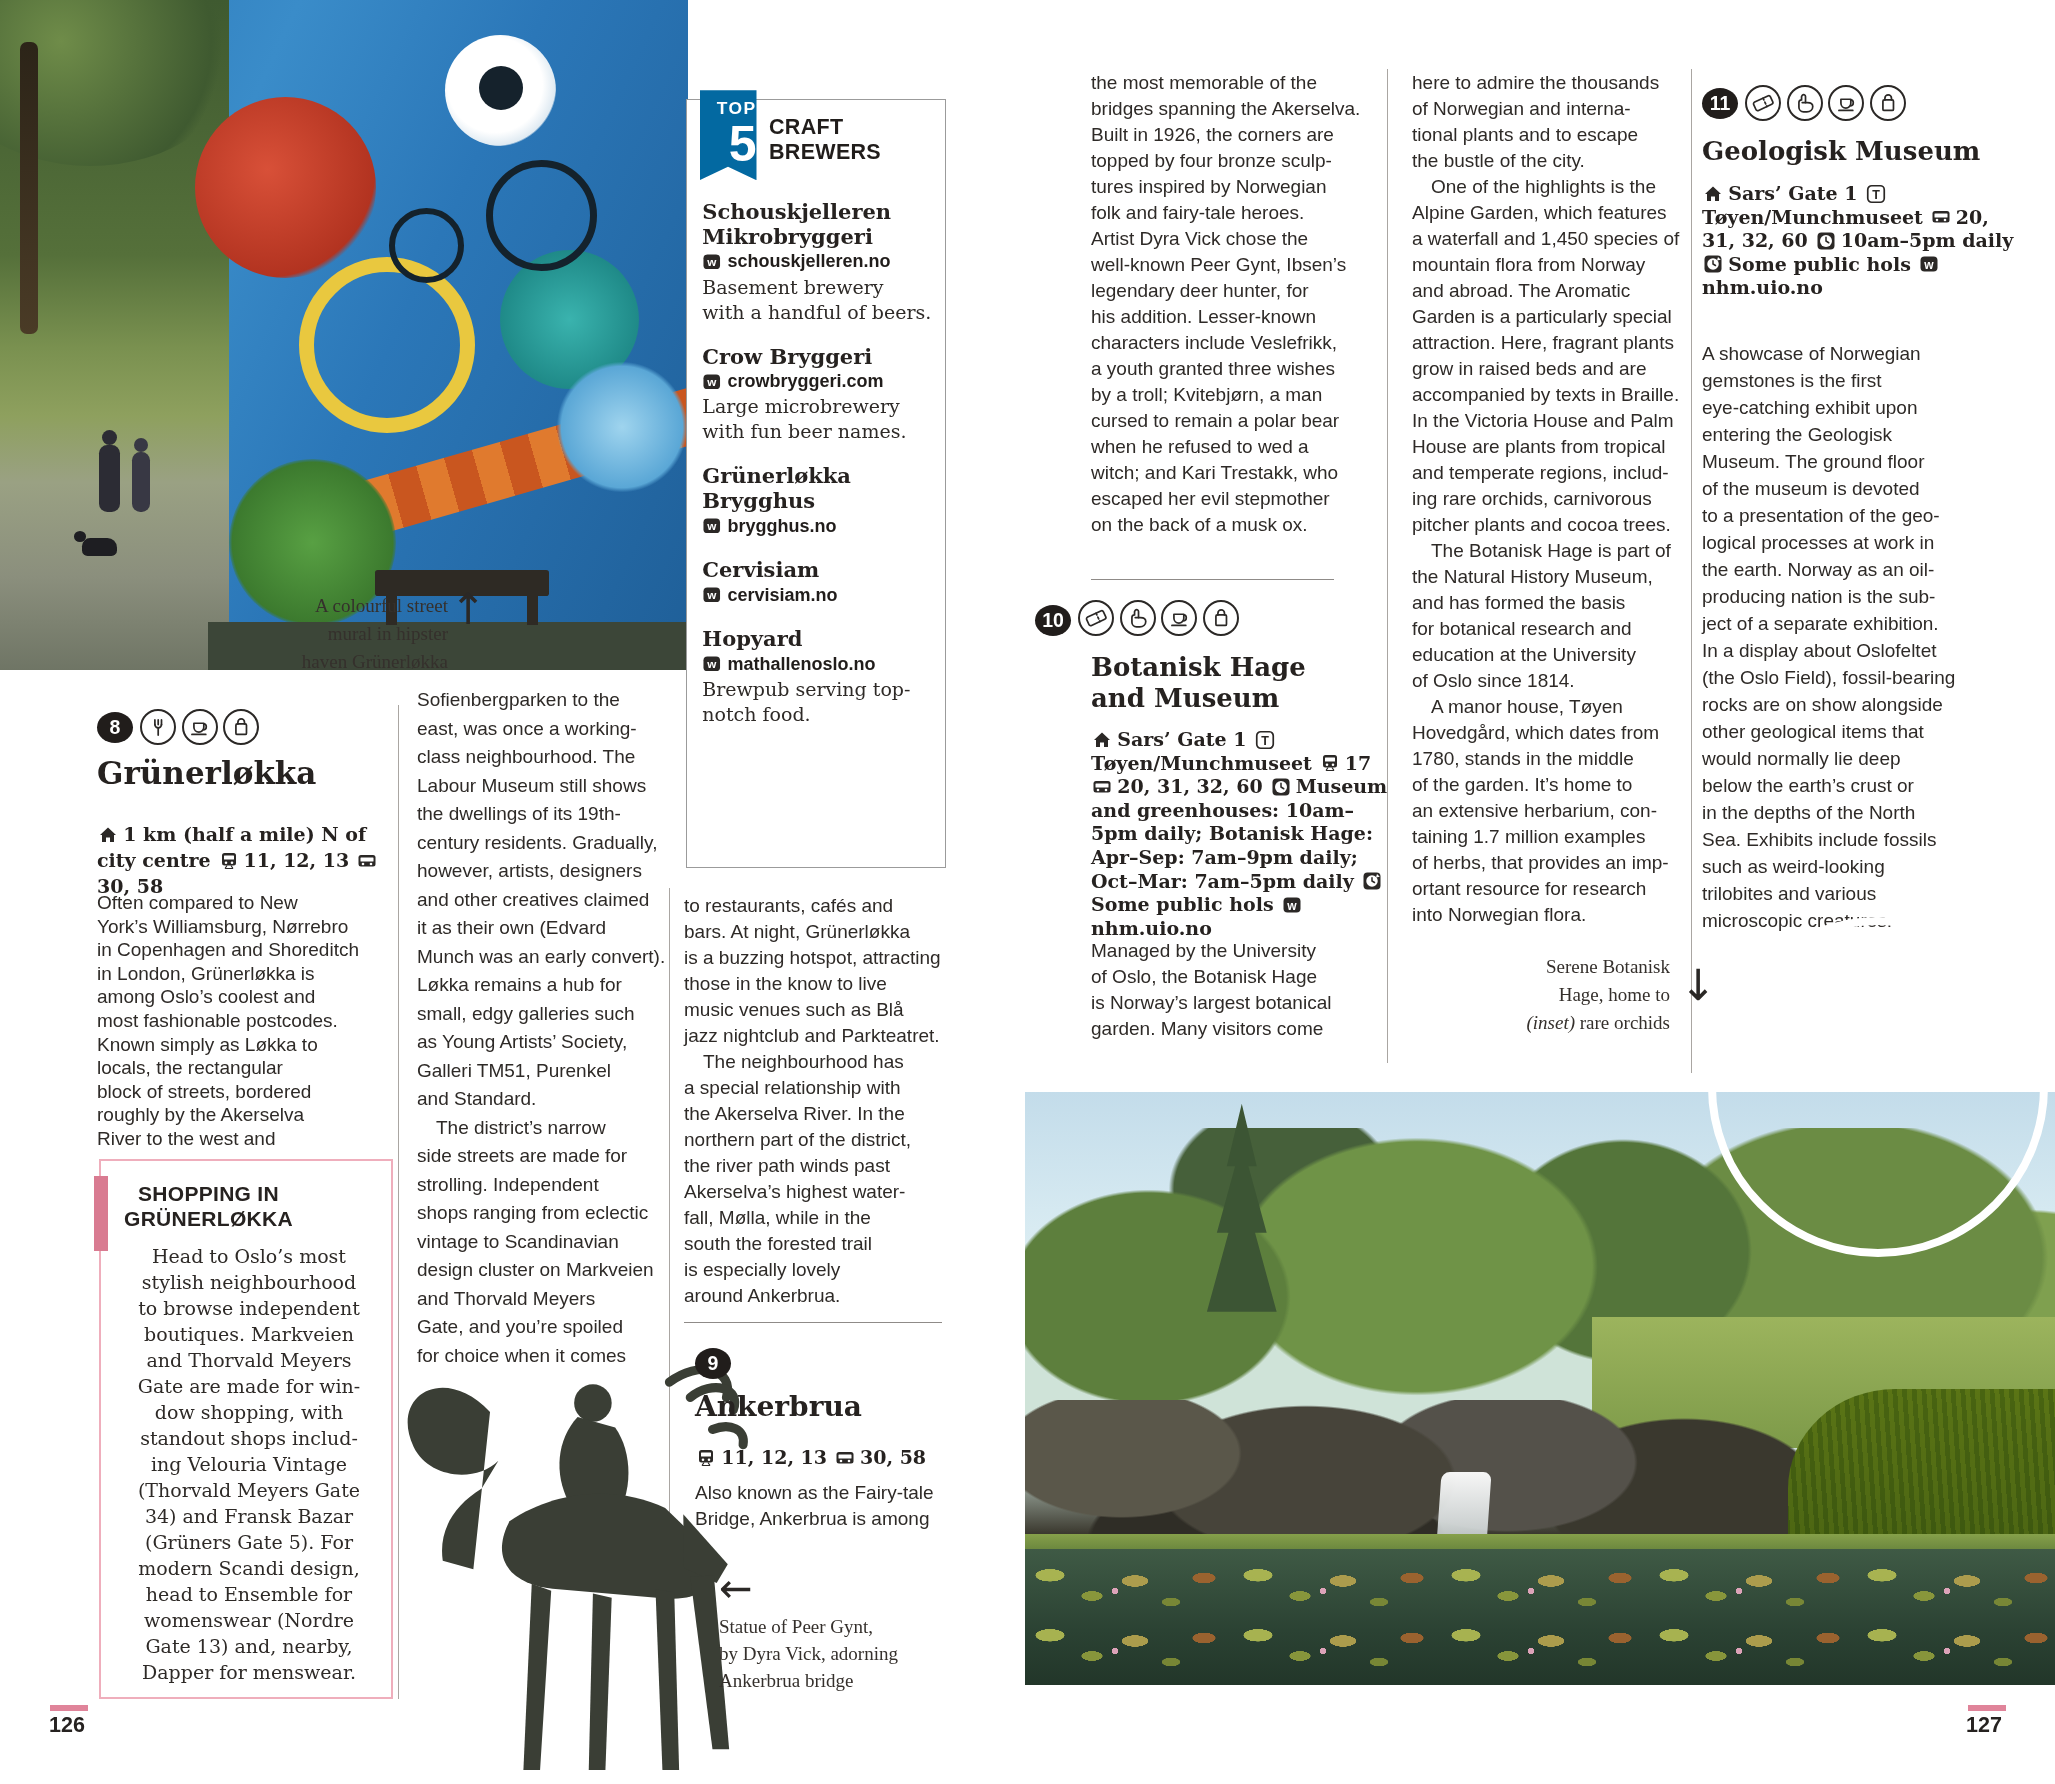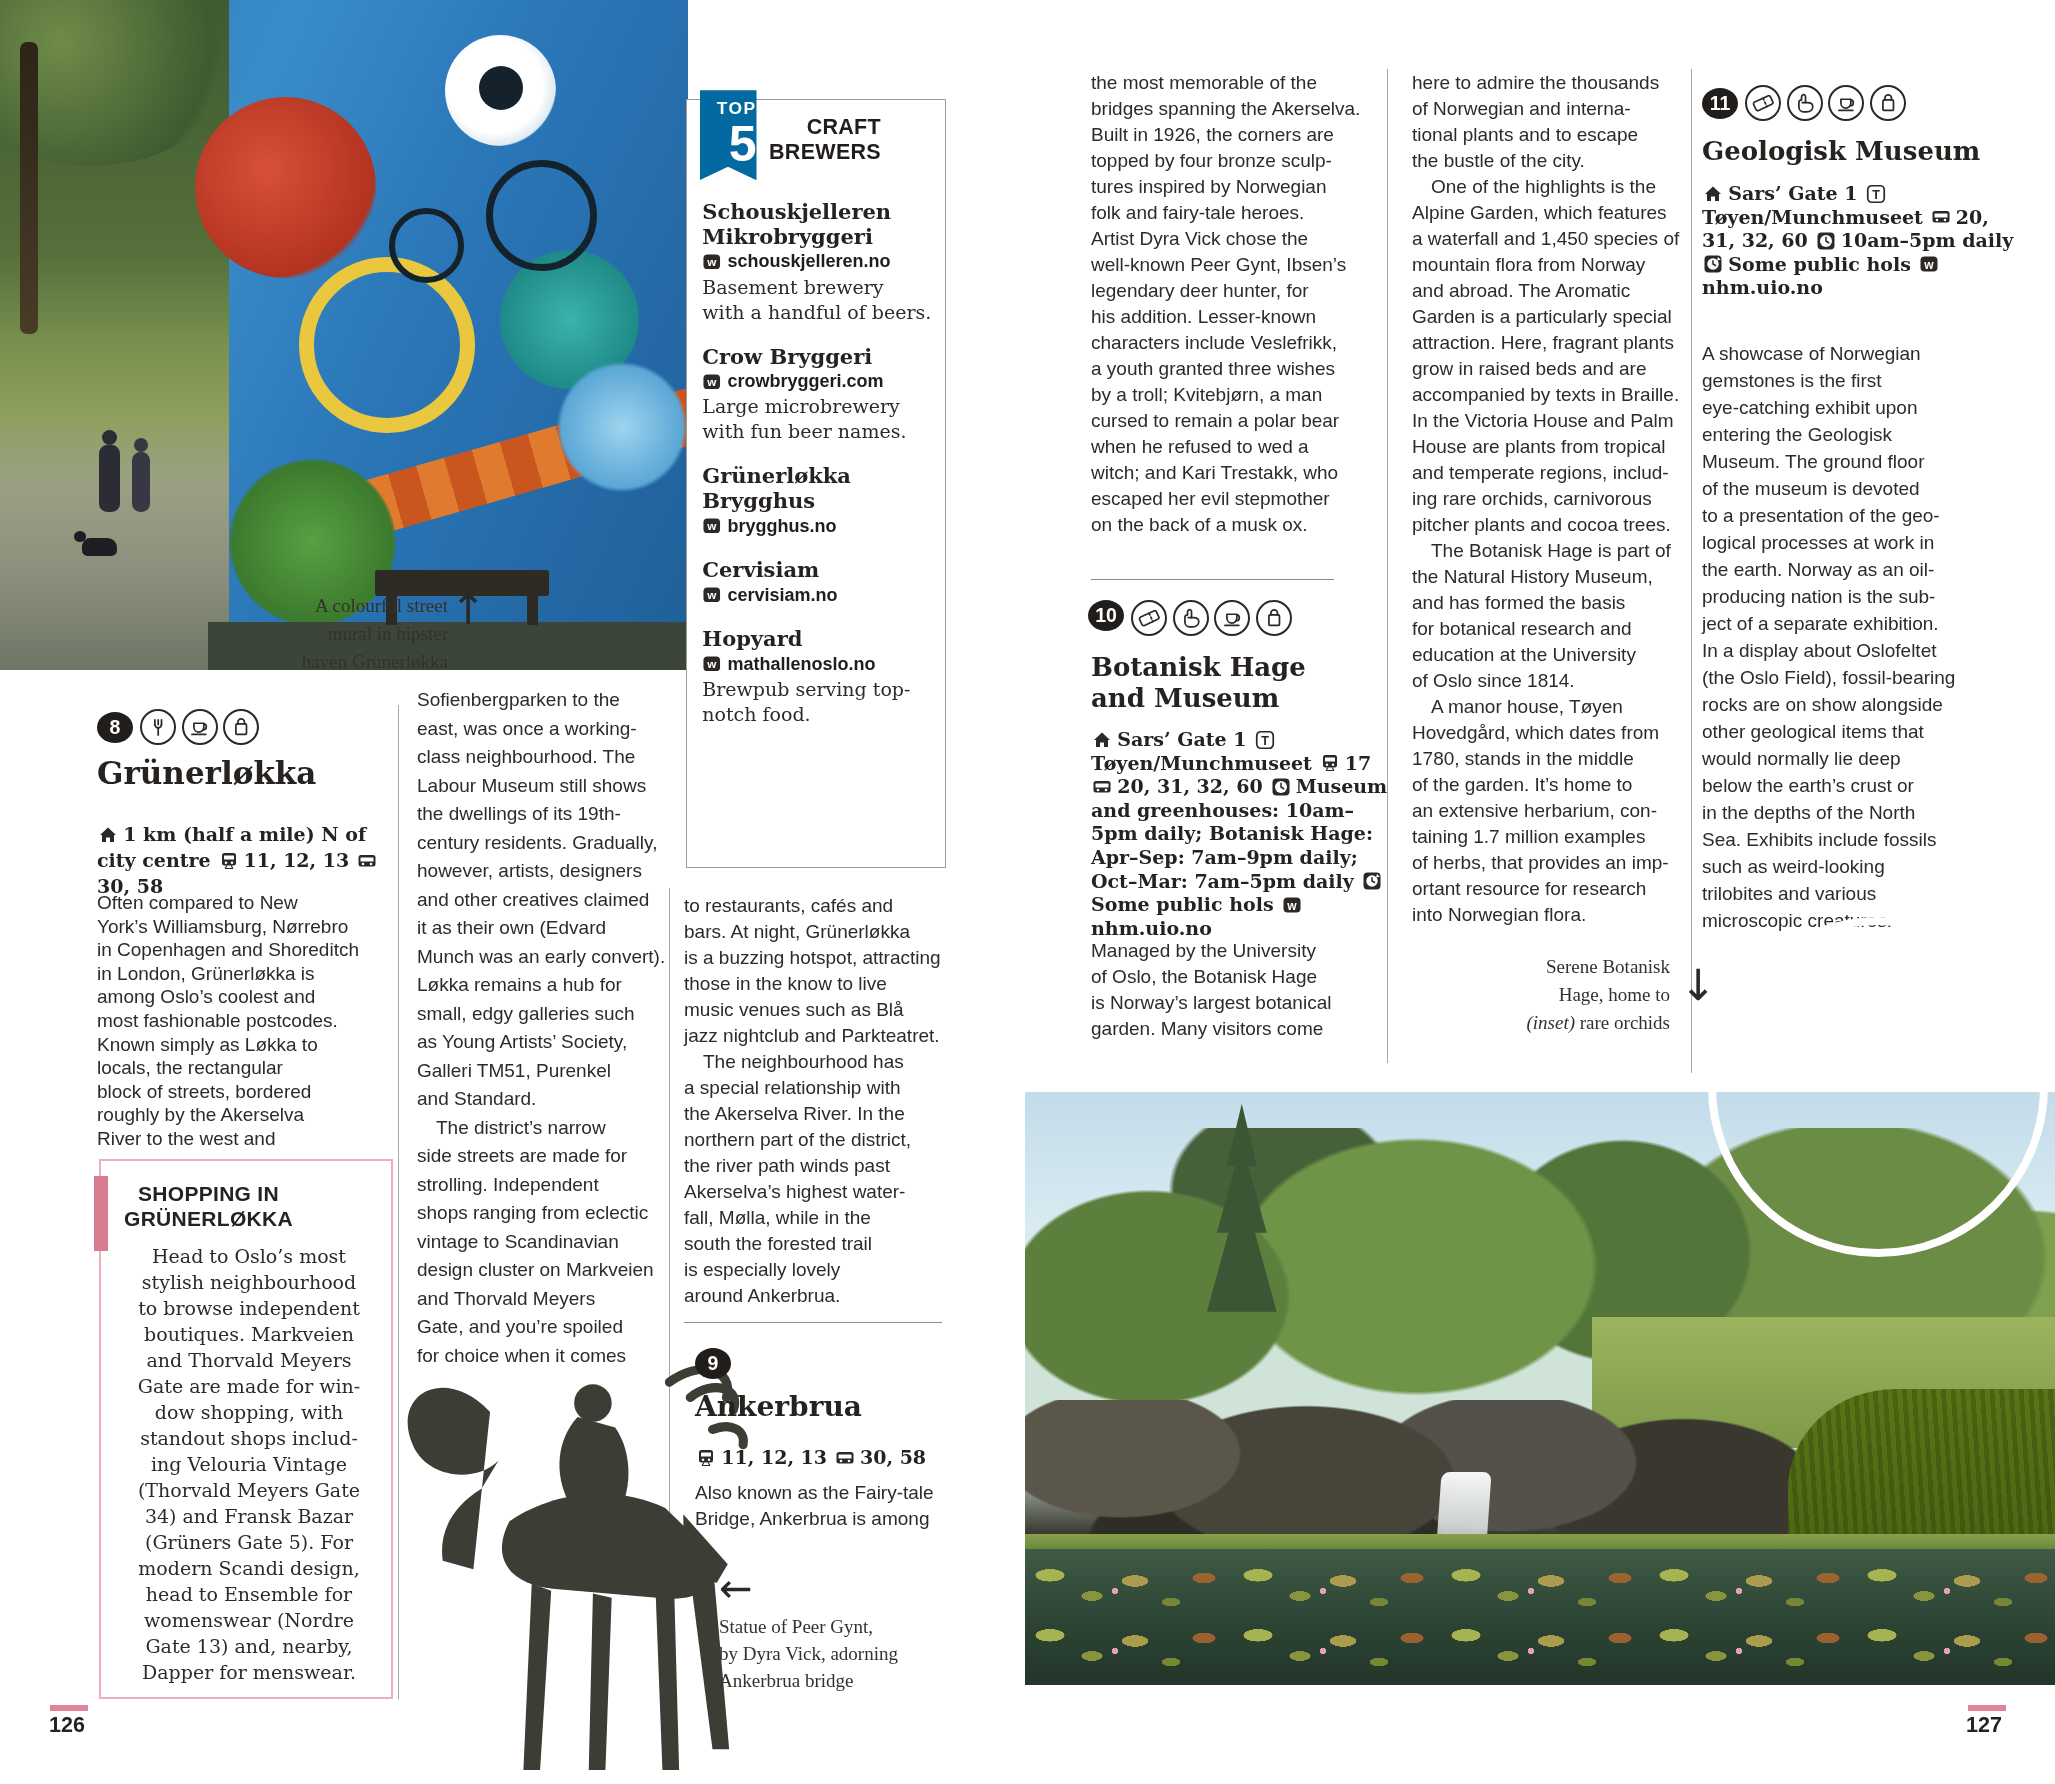--- a/index.html
+++ b/index.html
@@ -31,21 +31,21 @@
   
   .shopbox{border:2.1px solid #efaebc;background:#fff;}
   .shopbox .accent{position:absolute;left:-7px;top:15.3px;width:14px;height:75px;background:#d97b91;}
   .shopbox h3{margin:0;font:bold 21px/25px "Liberation Sans",sans-serif;color:#262220;letter-spacing:0.3px;}
   
   .top5{border:1.4px solid #9b9b9b;background:#fff;}
   .ribbon{position:absolute;left:12.5px;top:-9.7px;width:57px;height:90px;background:#0369a1;
           clip-path:polygon(0 0,100% 0,100% 100%,50% 85%,0 100%);color:#fff;text-align:right;}
   .ribbon .t{display:block;font:bold 17.4px/1 "Liberation Sans",sans-serif;letter-spacing:1.4px;margin-top:9.7px;}
   .ribbon .n{display:block;font:bold 50px/1 "Liberation Sans",sans-serif;margin-top:1.4px;}
-  .top5 h2{margin:0;font:bold 21.5px/25px "Liberation Sans",sans-serif;color:#211d1b;letter-spacing:0.3px;text-align:right;}
+  .top5 h2{margin:0;font:bold 21.5px/25px "Liberation Sans",sans-serif;color:#211d1b;letter-spacing:0.3px;}
   .brewer h4{margin:0;font:bold 21px/25px "DejaVu Serif",serif;color:#262220;}
   .brewer .url{font:bold 18px/23.6px "Liberation Sans",sans-serif;color:#211d1b;margin-top:1.4px;}
   .brewer .url .ai{display:inline-block;width:19.5px;height:19.5px;margin-right:5.6px;vertical-align:-4.2px;}
   .brewer .desc{font:19px/25px "DejaVu Serif",serif;color:#2e2a27;margin-top:0.7px;}
   
   .photo{overflow:hidden;}
   .mural{background:linear-gradient(115deg,#2b77b8 0%,#3a8cc9 30%,#2b77b8 55%,#1f5f98 100%);}
   .mural>div{position:absolute;}
   .park{left:0;top:0;width:229px;height:670px;
         background:linear-gradient(180deg,#3f5a30 0%,#55703a 38%,#7a9150 52%,#8ea05e 62%,#9aa183 72%,#8b8f7d 86%,#6f7565 100%);}
@@ -387,21 +387,21 @@
 characters include Veslefrikk,
 a youth granted three wishes
 by a troll; Kvitebjørn, a man
 cursed to remain a polar bear
 when he refused to wed a
 witch; and Kari Trestakk, who
 escaped her evil stepmother
 on the back of a musk ox.</div>
   <div class="abs rule-h" style="left:1091px;top:579px;width:243px;"></div>
 
-  <div class="abs" style="left:1088px;top:600px;display:flex;gap:7px;align-items:flex-start;">
+  <div class="abs" style="left:1035px;top:600px;display:flex;gap:7px;align-items:flex-end;">
     <div class="badge">10</div>
     <div class="icon-row">
         <span class="icon-circle">
           <svg viewBox="0 0 40 40" stroke="#2b2826" stroke-width="2.6" fill="none" stroke-linecap="round" stroke-linejoin="round">
             <g transform="rotate(-25 20 20)">
               <rect x="6" y="13" width="28" height="14" rx="3"></rect>
               <path d="M23 13v14" stroke-dasharray="3 3.5"></path>
             </g>
           </svg>
         </span>

